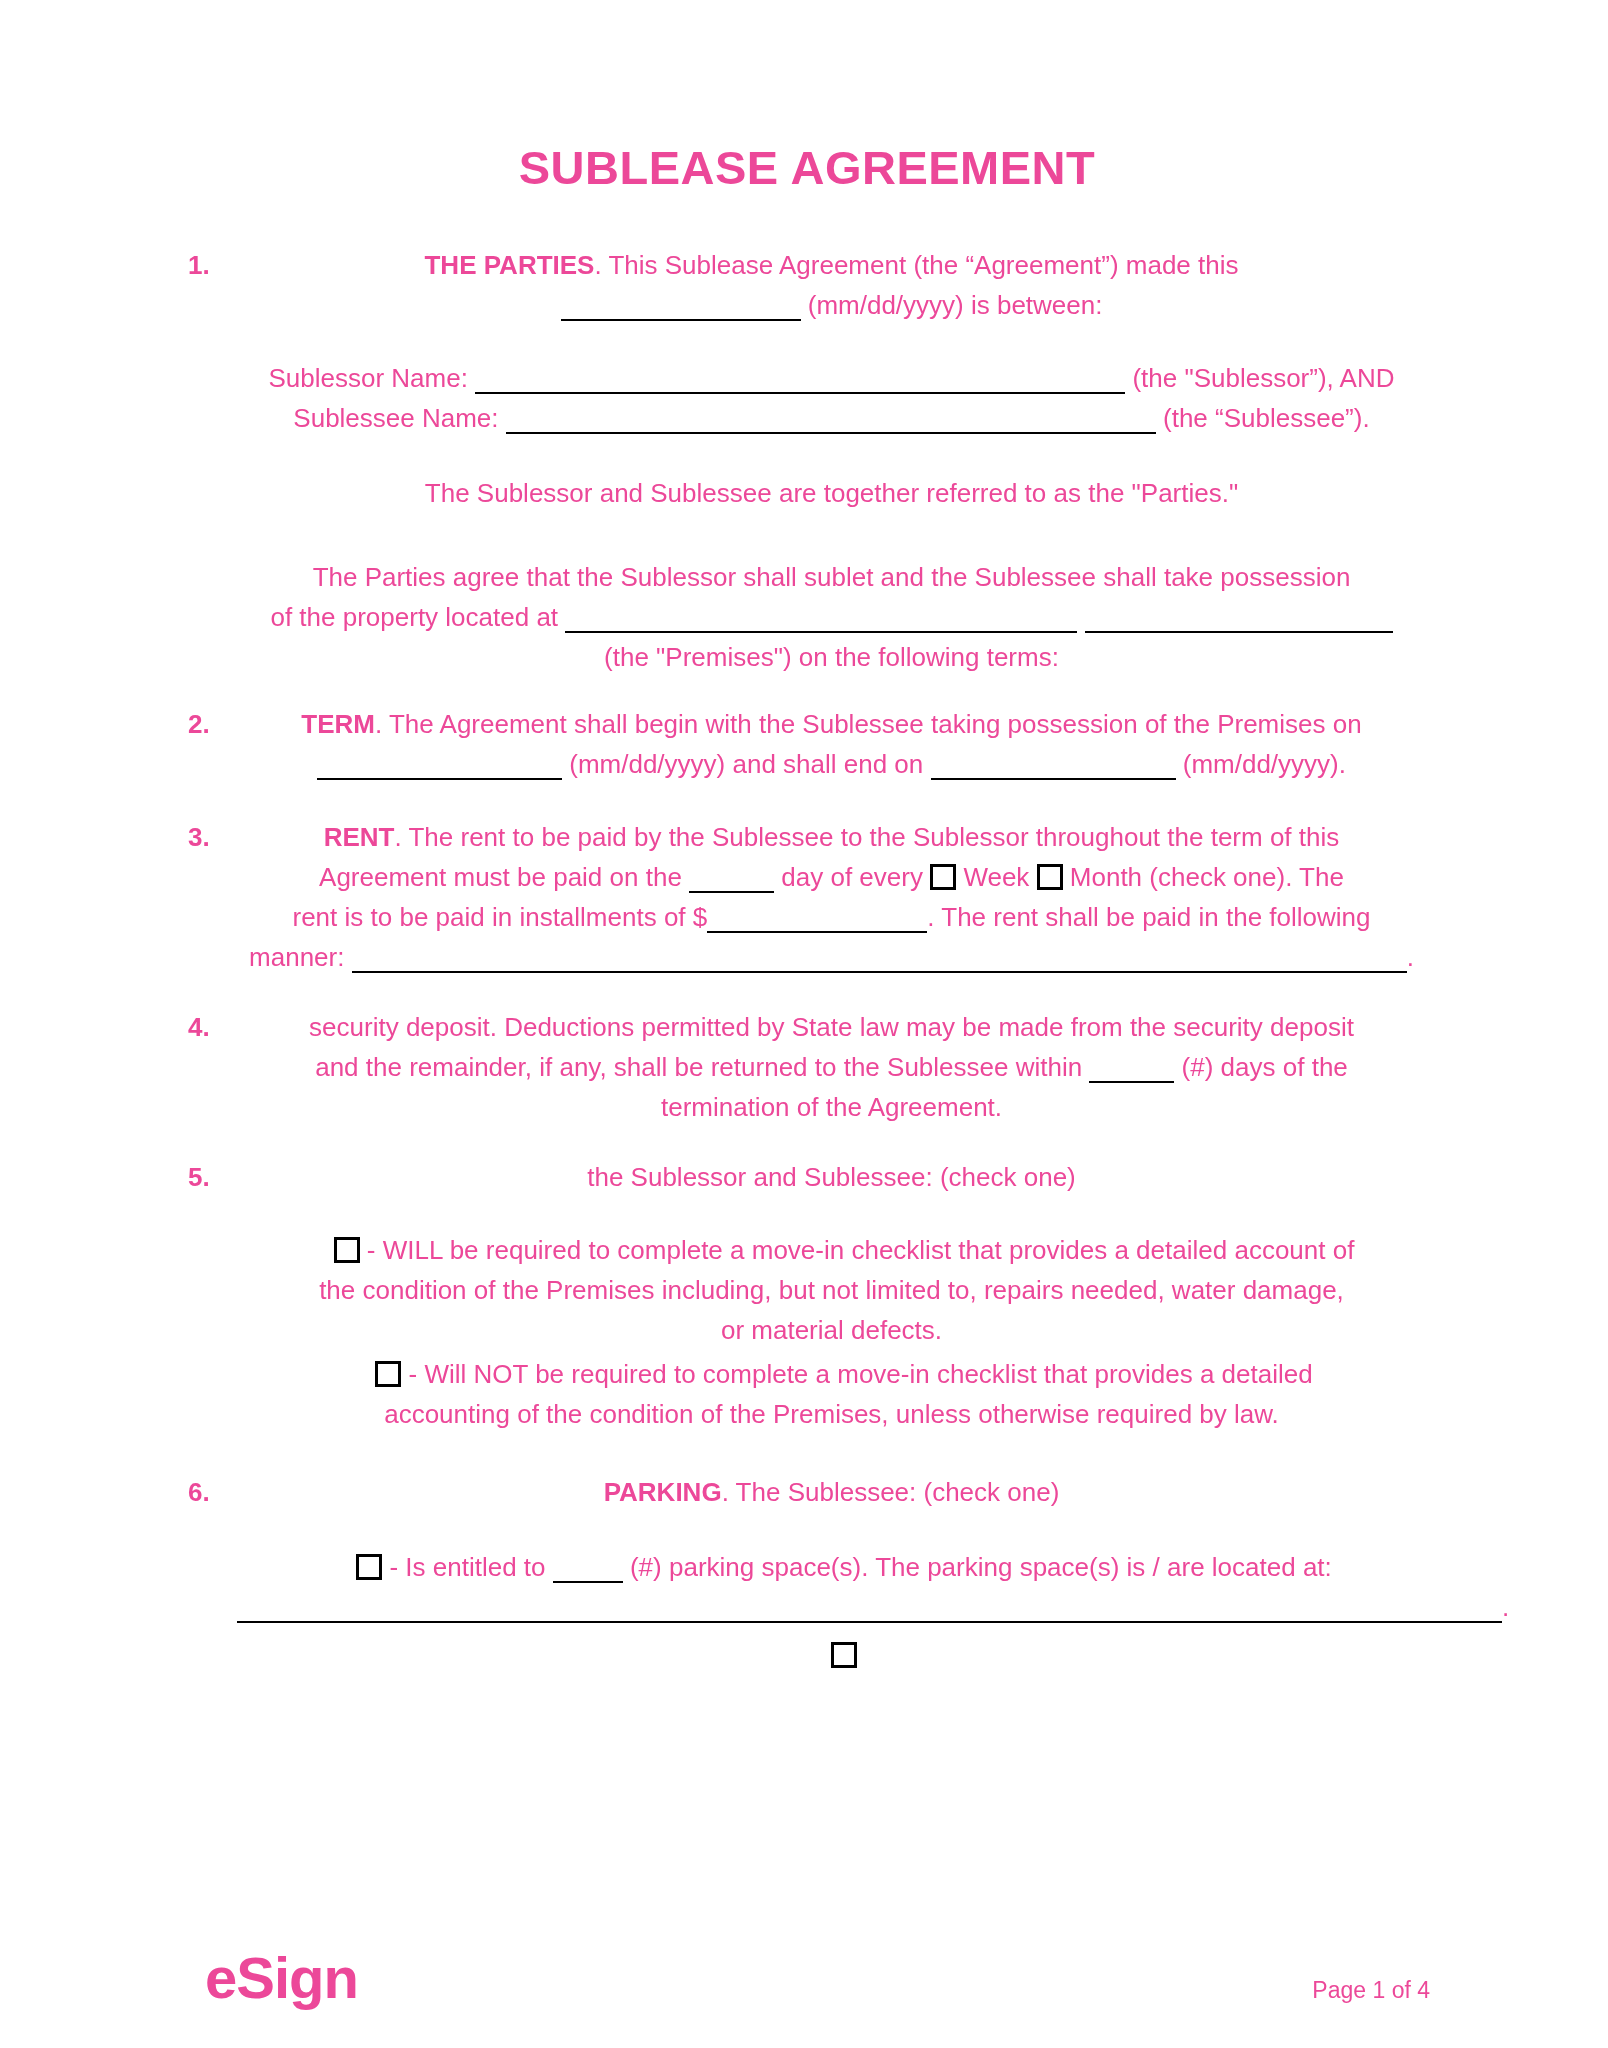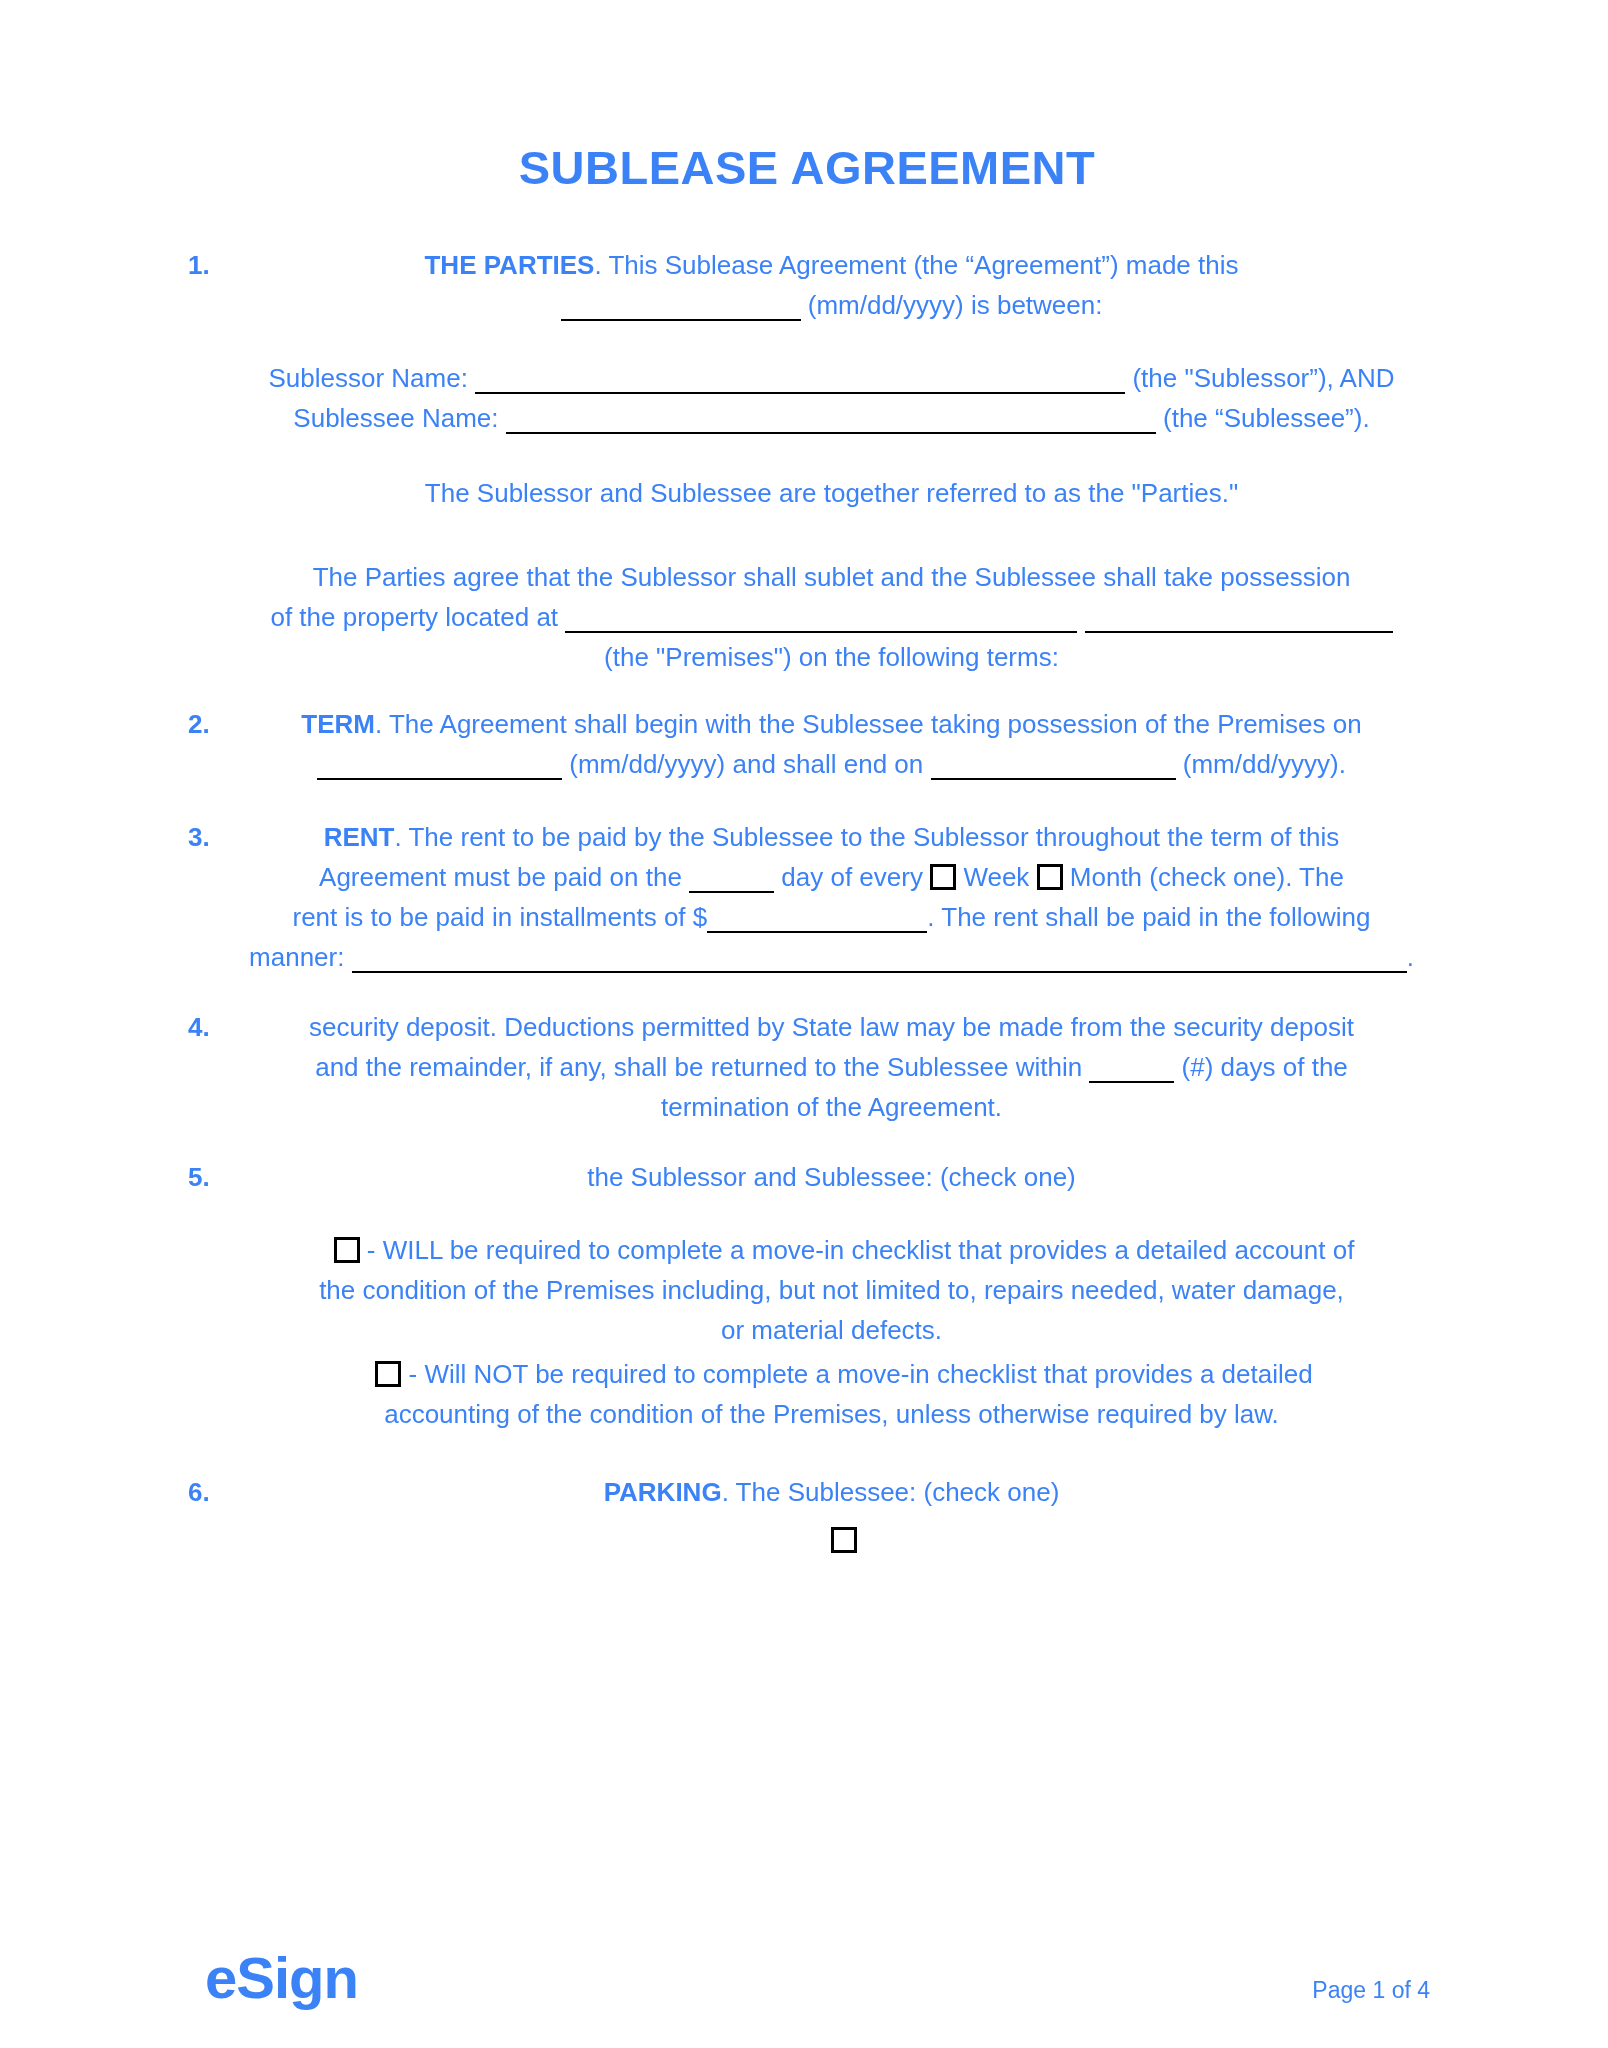--- a/index.html
+++ b/index.html
@@ -5,21 +5,21 @@
   html, body {
     margin: 0;
     padding: 0;
     background: #ffffff;
   }
   .page {
     position: relative;
     width: 1608px;
     height: 2048px;
     background: #ffffff;
-    color: #3b82f6;
+    color: #ec4899;
     font-family: "Liberation Sans", sans-serif;
     font-size: 26px;
     box-sizing: border-box;
     padding: 146px 182px 0 188px;
     overflow: hidden;
   }
   .doc-title {
     margin: 0;
     text-align: center;
     font-size: 47px;
@@ -157,20 +157,24 @@
             <div class="line"><span>accounting of the condition of the Premises, unless otherwise required by law.</span></div>
           </div>
         </div>
       </div>
       <div class="section" style="margin-top: 38px;">
         <div class="sec-num">6.</div>
         <div class="sec-body">
           <div class="para">
             <div class="line"><b>PARKING</b><span>. The Sublessee: (check one)</span></div>
           </div>
+          <div class="para" style="margin-top: 35px;">
+            <div class="line" style="padding-left: 25px;"><span class="checkbox"></span><span> - Is entitled to </span><span class="blank" style="width: 70px;"></span><span> (#) parking space(s). The parking space(s) is / are located at:</span></div>
+            <div class="line"><span class="blank" style="width: 1265px;"></span><span>.</span></div>
+          </div>
           <div class="para" style="margin-top: 8px;">
             <div class="line" style="padding-left: 25px;"><span class="checkbox"></span></div>
           </div>
         </div>
       </div>
     </div>
   <div class="footer">
     <div class="logo">eSign</div>
     <div class="pageno">Page 1 of 4</div>
   </div>

